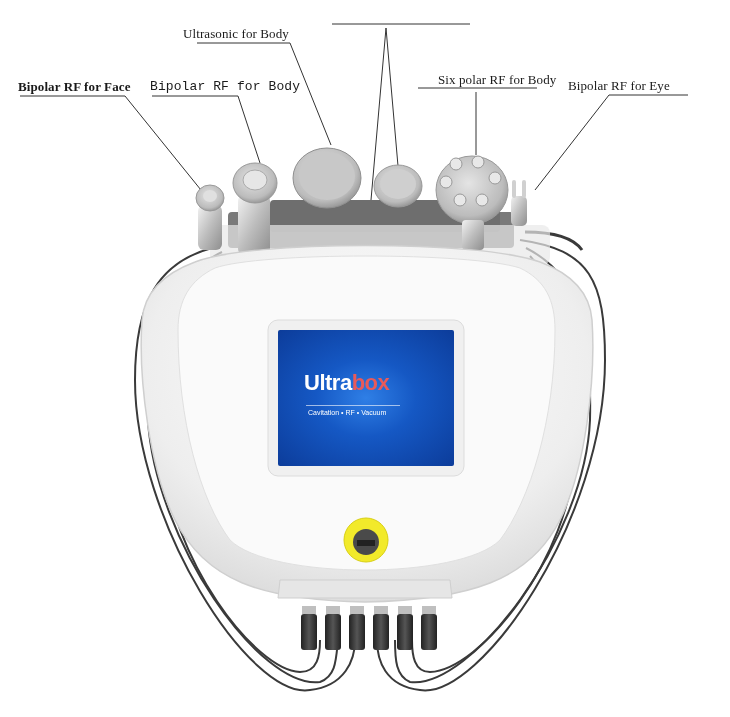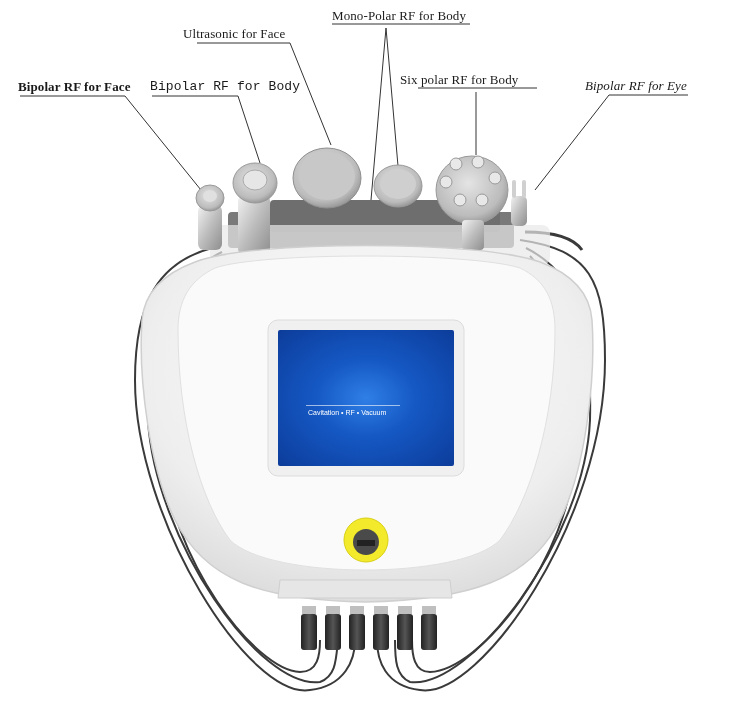--- a/index.html
+++ b/index.html
@@ -150,24 +150,26 @@
         </g>
     </g>
 
     <g transform="translate(278,330)" stroke="#ffffff" stroke-width="1.2" fill="none">
       <path d="M125,30 C130,36 136,40 134,48 C132,56 126,60 128,70 C130,80 140,86 138,96 C136,104 128,106 124,112 L136,108 L132,116 L124,112"></path>
       <path d="M124,28 C120,34 122,42 128,46"></path>
     </g>
   </svg>
 
   <div class="screen">
+    <div class="brand">
+      <span class="a">Ultra</span><span class="b">box</span>
+    </div>
     <div class="brand-rule"></div>
     <div class="tagline">Cavitation  •  RF  •  Vacuum</div>
   </div>
 
   <div class="label" style="left:18px; top:79px;font-weight:bold;">Bipolar RF for Face</div>
   <div class="label" style="left:150px; top:79px;font-family:Liberation Mono, monospace;">Bipolar RF for Body</div>
-  <div class="label" style="left:183px; top:26px;">Ultrasonic for Face</div>
-  <div class="label" style="left:332px; top:8px;">Mono-Polar RF for Body</div>
-  <div class="label" style="left:400px; top:72px;text-align:center;">Six polar RF for Body</div>
-  <div class="label" style="left:585px; top:78px;font-style:italic;">Bipolar RF for Eye</div>
+  <div class="label" style="left:183px; top:26px;">Ultrasonic for Body</div>
+  <div class="label" style="left:438px; top:72px;text-align:center;">Six polar RF for Body</div>
+  <div class="label" style="left:568px; top:78px;">Bipolar RF for Eye</div>
 
 </div>
 
 </body></html>

